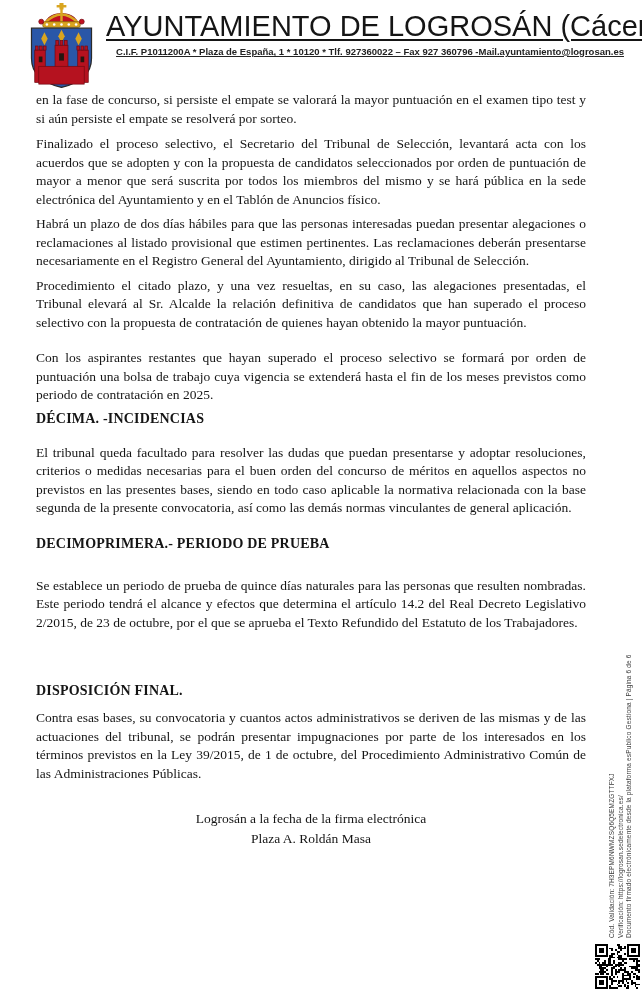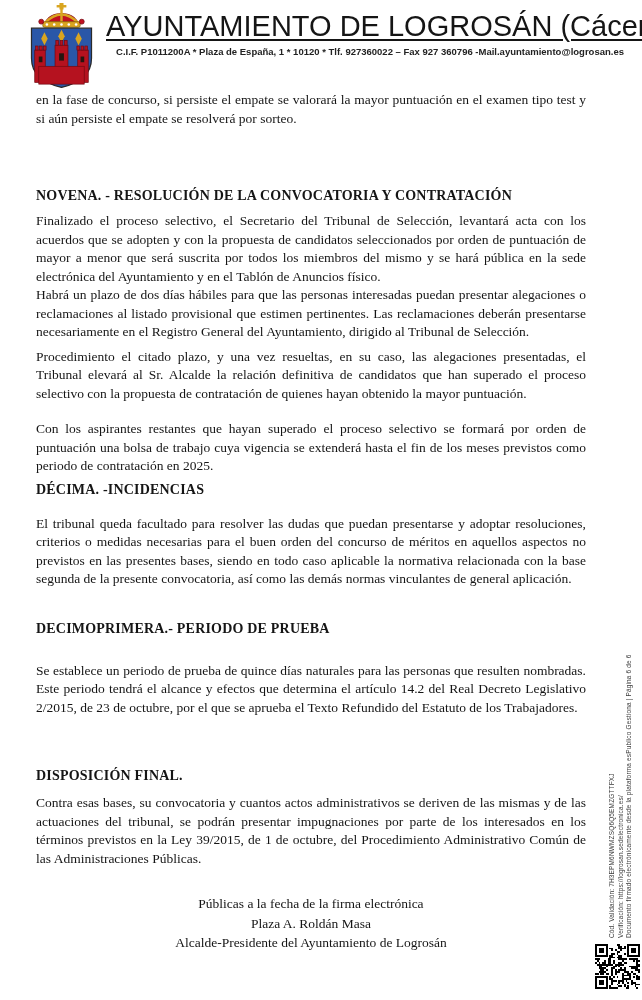--- a/index.html
+++ b/index.html
@@ -12,21 +12,21 @@
   .logo{position:absolute;left:13px;top:3px;width:97px;height:86px;}
   .header-text{
     position:absolute;left:106px;right:8px;top:10px;text-align:center;
     font-family:"Liberation Sans", sans-serif;
   }
   .title{
     display:inline-block;font-size:29px;line-height:33px;font-weight:400;
     text-decoration:underline;text-decoration-thickness:2px;text-underline-offset:3px;
     white-space:nowrap;
   }
-  .contact{font-size:9.5px;font-weight:bold;margin-top:3px;white-space:nowrap;color:#222;}
+  .contact{font-size:9.5px;font-weight:bold;margin-top:3px;white-space:nowrap;color:#222;text-decoration:underline;}
   
   .content{position:absolute;left:36px;width:550px;top:0;}
   .para{font-size:13.5px;line-height:18.5px;text-align:justify;margin:0;}
   .heading{font-size:14px;line-height:19px;font-weight:bold;margin:0;letter-spacing:.2px;}
   .signature{ text-align:center;font-size:13.5px;line-height:19.5px;margin:0;}
   
   .side-cert{position:absolute;top:624px;right:8px;width:26px;height:314px;}
   .side-cert-inner{
     position:absolute;left:0;top:314px;width:314px;height:26px;
     transform:rotate(-90deg);transform-origin:0 0;
@@ -85,39 +85,37 @@
 
 <div class="header-text">
   <div class="title">AYUNTAMIENTO DE LOGROSÁN (Cáceres)</div>
   <div class="contact">C.I.F. P1011200A * Plaza de España, 1 * 10120 * Tlf. 927360022 – Fax 927 360796 -Mail.ayuntamiento@logrosan.es</div>
 </div>
 
 <div class="content">
 
   <p class="para" style="margin-top:91px">en la fase de concurso, si persiste el empate se valorará la mayor puntuación en el examen tipo test y si aún persiste el empate se resolverá por sorteo.</p>
 
-  <p class="heading" style="margin-top:58px">NOVENA. - RESOLUCIÓN DE LA CONVOCATORIA Y CONTRATACIÓN</p>
   <p class="para" style="margin-top:7px">Finalizado el proceso selectivo, el Secretario del Tribunal de Selección, levantará acta con los acuerdos que se adopten y con la propuesta de candidatos seleccionados por orden de puntuación de mayor a menor que será suscrita por todos los miembros del mismo y se hará pública en la sede electrónica del Ayuntamiento y en el Tablón de Anuncios físico.</p>
-  <p class="para" style="">Habrá un plazo de dos días hábiles para que las personas interesadas puedan presentar alegaciones o reclamaciones al listado provisional que estimen pertinentes. Las reclamaciones deberán presentarse necesariamente en el Registro General del Ayuntamiento, dirigido al Tribunal de Selección.</p>
+  <p class="para" style="margin-top:6px">Habrá un plazo de dos días hábiles para que las personas interesadas puedan presentar alegaciones o reclamaciones al listado provisional que estimen pertinentes. Las reclamaciones deberán presentarse necesariamente en el Registro General del Ayuntamiento, dirigido al Tribunal de Selección.</p>
   <p class="para" style="margin-top:6px">Procedimiento el citado plazo, y una vez resueltas, en su caso, las alegaciones presentadas, el Tribunal elevará al Sr. Alcalde la relación definitiva de candidatos que han superado el proceso selectivo con la propuesta de contratación de quienes hayan obtenido la mayor puntuación.</p>
   <p class="para" style="margin-top:17px">Con los aspirantes restantes que hayan superado el proceso selectivo se formará por orden de puntuación una bolsa de trabajo cuya vigencia se extenderá hasta el fin de los meses previstos como periodo de contratación en 2025.</p>
 
   <p class="heading" style="margin-top:4px">DÉCIMA. -INCIDENCIAS</p>
   <p class="para" style="margin-top:16px">El tribunal queda facultado para resolver las dudas que puedan presentarse y adoptar resoluciones, criterios o medidas necesarias para el buen orden del concurso de méritos en aquellos aspectos no previstos en las presentes bases, siendo en todo caso aplicable la normativa relacionada con la base segunda de la presente convocatoria, así como las demás normas vinculantes de general aplicación.</p>
 
-  <p class="heading" style="margin-top:30px">DECIMOPRIMERA.- PERIODO DE PRUEBA</p>
+  <p class="heading" style="margin-top:16px">DECIMOPRIMERA.- PERIODO DE PRUEBA</p>
   <p class="para" style="margin-top:24px">Se establece un periodo de prueba de quince días naturales para las personas que resulten nombradas. Este periodo tendrá el alcance y efectos que determina el artículo 14.2 del Real Decreto Legislativo 2/2015, de 23 de octubre, por el que se aprueba el Texto Refundido del Estatuto de los Trabajadores.</p>
 
   <p class="heading" style="margin-top:49px">DISPOSICIÓN FINAL.</p>
   <p class="para" style="margin-top:9px">Contra esas bases, su convocatoria y cuantos actos administrativos se deriven de las mismas y de las actuaciones del tribunal, se podrán presentar impugnaciones por parte de los interesados en los términos previstos en la Ley 39/2015, de 1 de octubre, del Procedimiento Administrativo Común de las Administraciones Públicas.</p>
 
   <div style="margin-top:26px">
-    <p class="signature">Públicas a la fecha de la firma electrónica</p>
+    <p class="signature">Logrosán a la fecha de la firma electrónica</p>
     <p class="signature">Plaza A. Roldán Masa</p>
-    <p class="signature">Alcalde-Presidente del Ayuntamiento de Logrosán</p>
   </div>
 </div>
 
 <div class="side-cert">
   <div class="side-cert-inner">
     <div>Cód. Validación: 7H3EPM6NWMZSQ6Q5EMZGTTFXJ</div>
     <div>Verificación: https://logrosan.sedelectronica.es/</div>
     <div>Documento firmado electrónicamente desde la plataforma esPublico Gestiona | Página 6 de 6</div>
   </div>
 </div>

